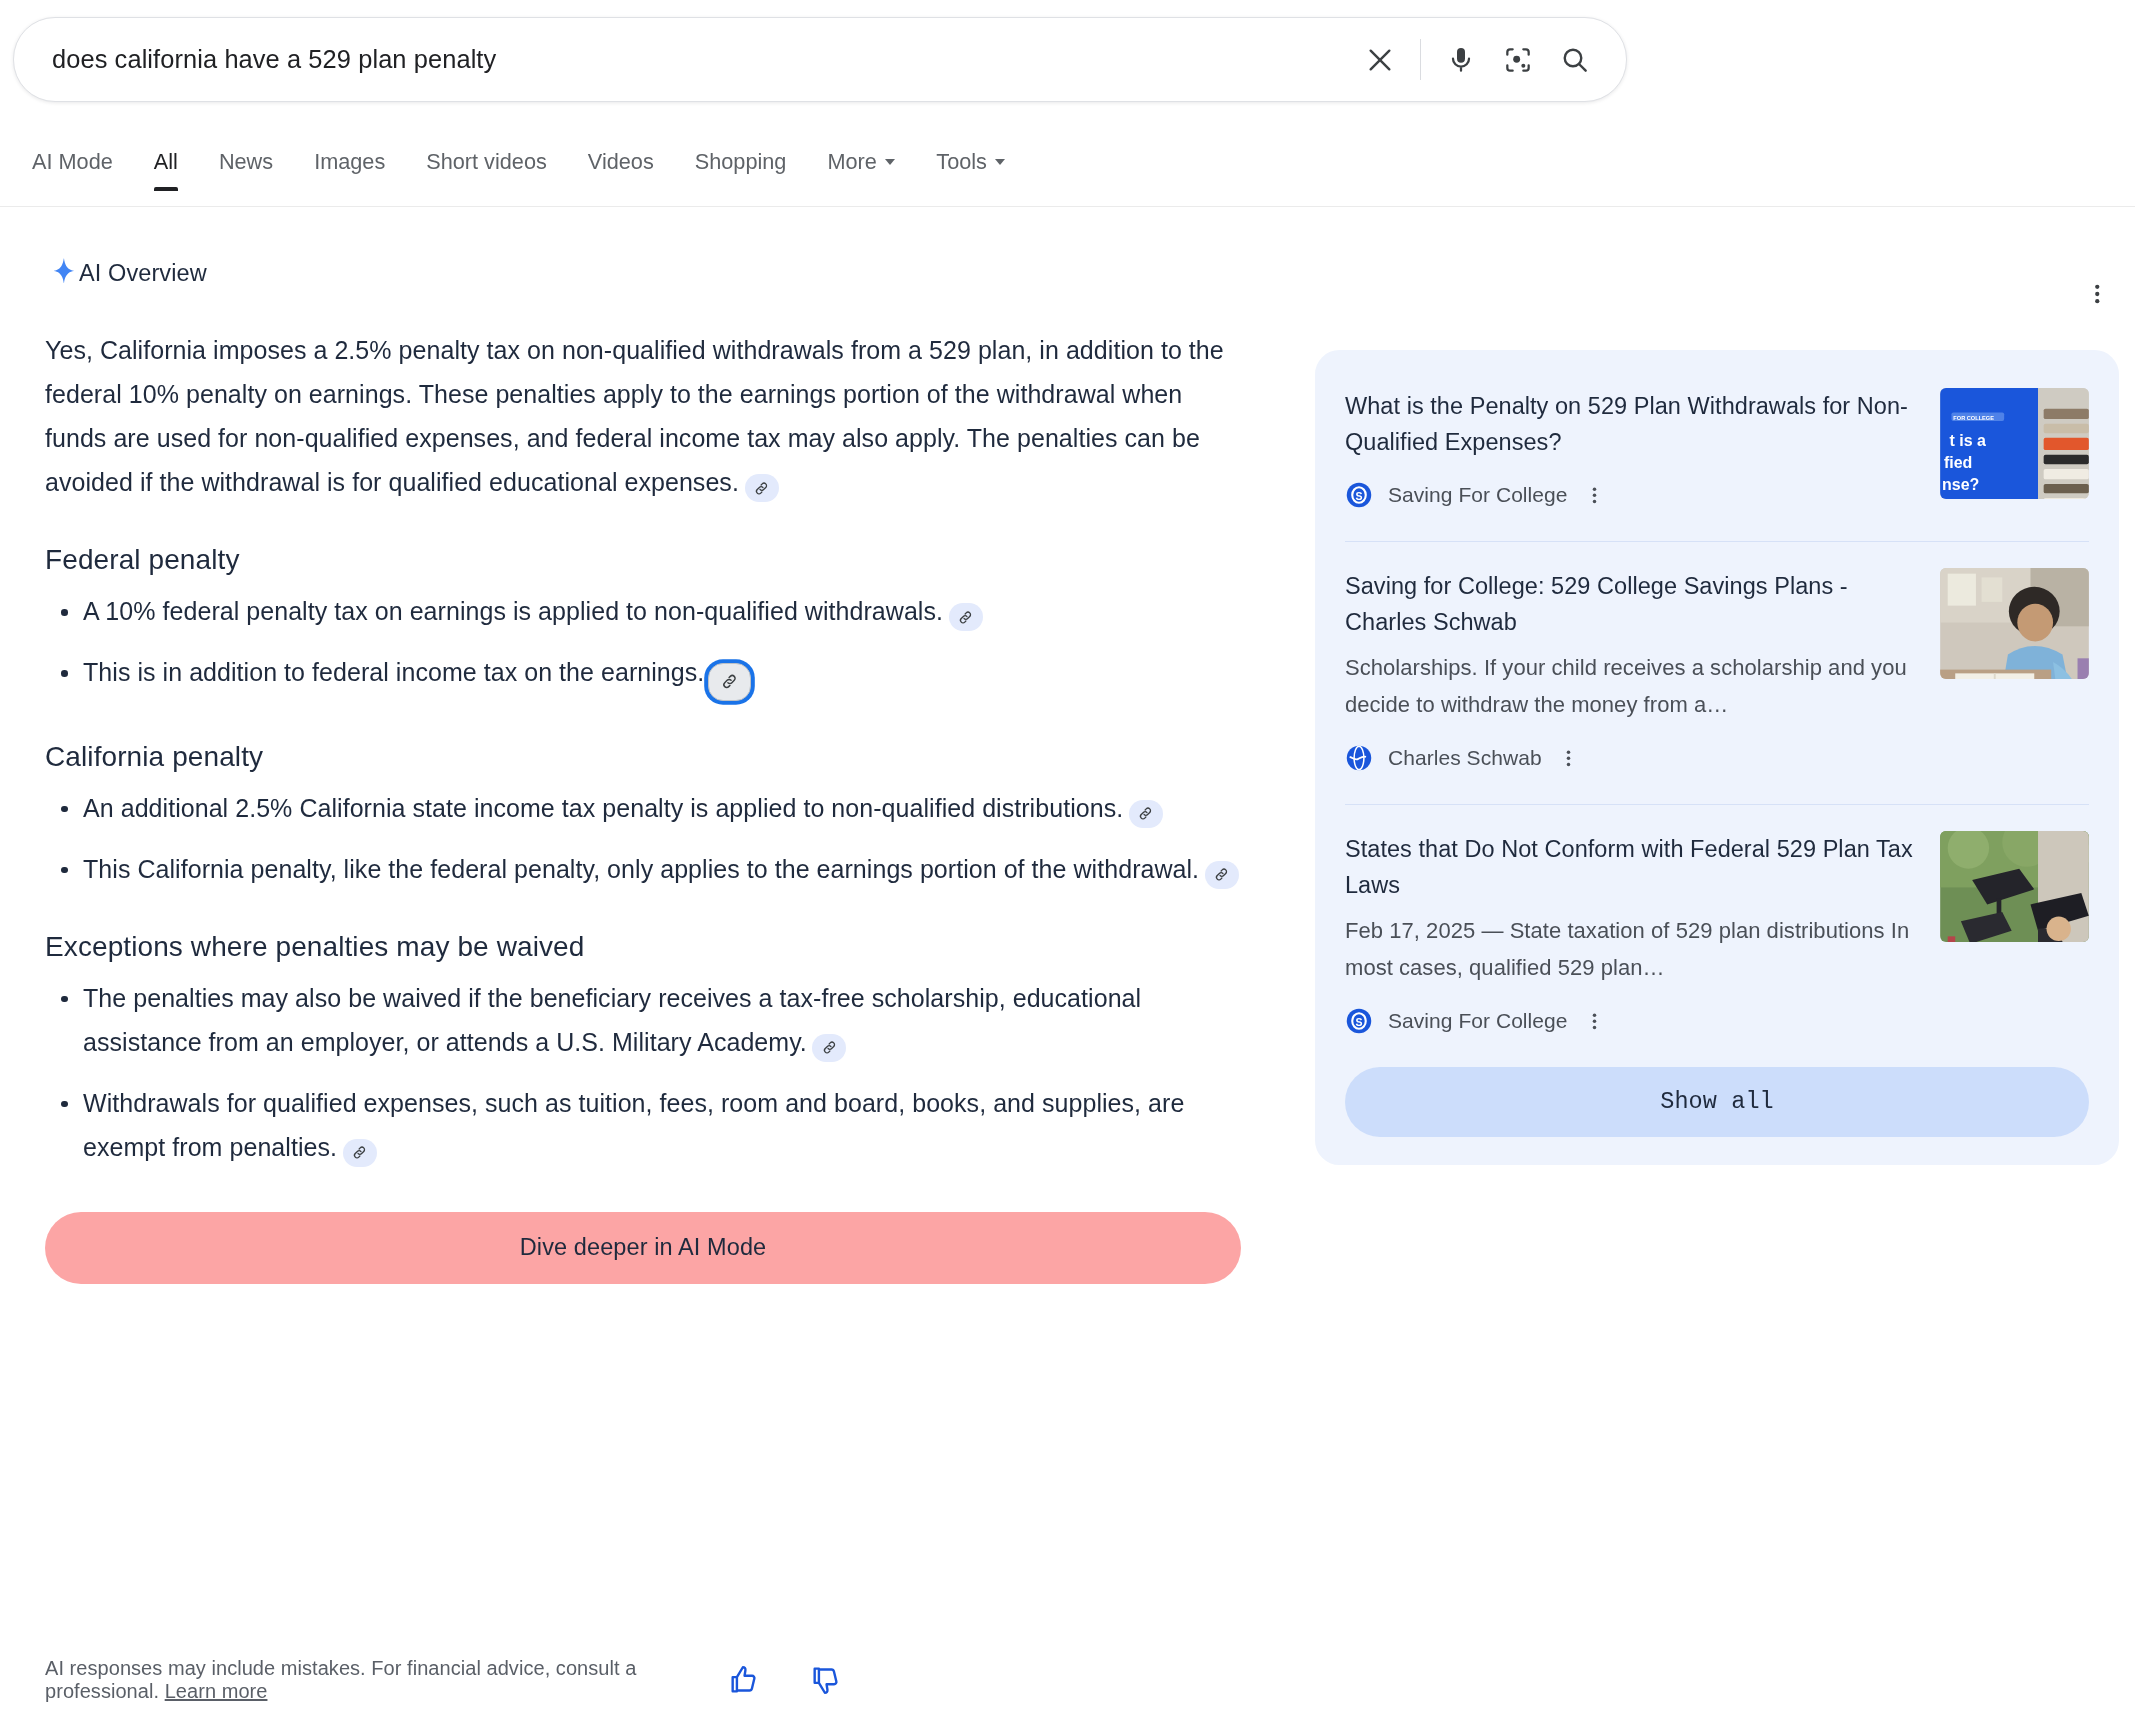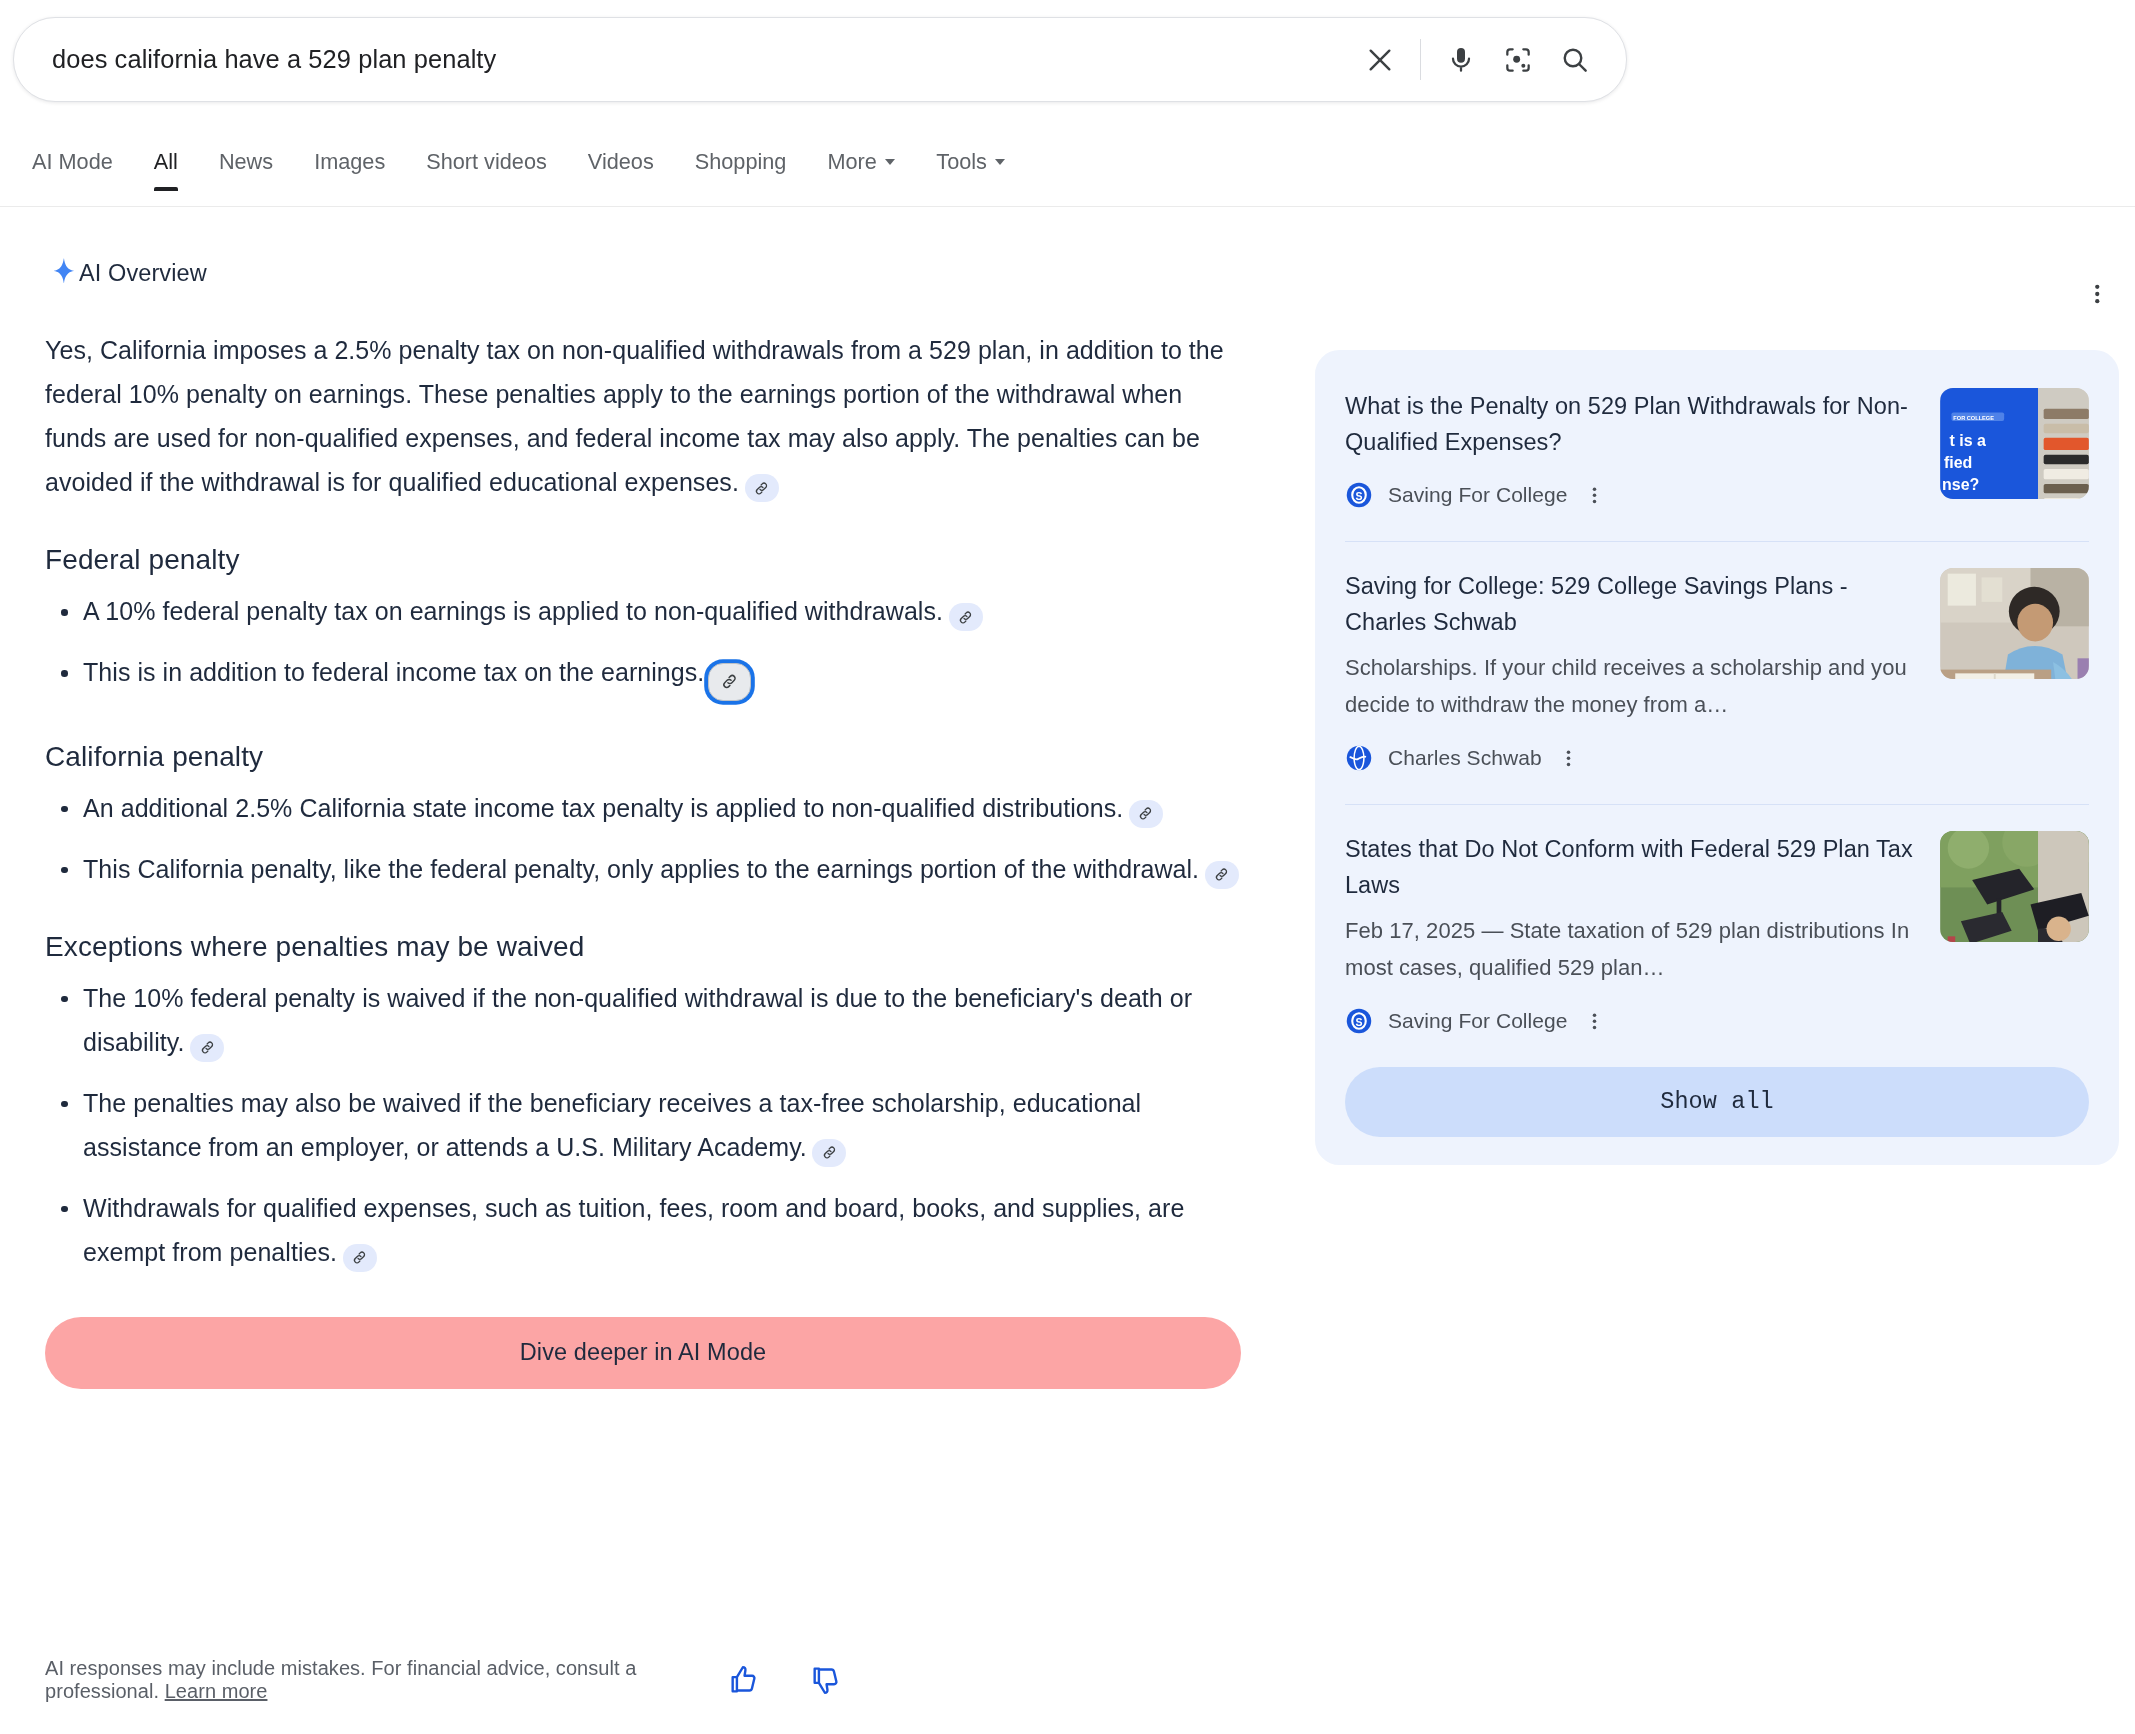--- a/index.html
+++ b/index.html
@@ -206,21 +206,21 @@
   }
   .card-src {
     display: flex; align-items: center; gap: 15px;
     margin-top: 21px;
   }
   .favicon { width: 28px; height: 28px; flex: 0 0 28px; }
   .src-name { font-size: 21px; color: #4a4f57; letter-spacing: 0.05px; }
   .kebab-sm { width: 24.5px; height: 28px; display:flex; align-items:center; justify-content:center; cursor:pointer; }
   .thumb {
     width: 149px; height: 111px;
-    border-radius: 13px;
+    border-radius: 6px;
     flex: 0 0 149px;
     overflow: hidden;
     position: relative;
   }
   .divider { height: 0.9px; background: #d6e1f7; margin: 28px 0 26px 0; }
   .showall {
     display: block;
     width: 100%; height: 70px;
     background: #ccddfb;
     border: none;
@@ -351,26 +351,20 @@
           </span></li>
         <li><span>This California penalty, like the federal penalty, only applies to the earnings portion of the withdrawal.</span><span class="cite">
             <svg width="17" height="17" viewBox="0 0 24 24" fill="none" stroke="#3c4043" stroke-width="1.9" stroke-linecap="round">
               <path d="M10 13.5a3.5 3.5 0 0 0 5 0l3-3a3.5 3.5 0 0 0-5-5l-1.5 1.5"></path>
               <path d="M14 10.5a3.5 3.5 0 0 0-5 0l-3 3a3.5 3.5 0 0 0 5 5l1.5-1.5"></path>
             </svg>
           </span></li>
       </ul>
       <h2 class="sect">Exceptions where penalties may be waived</h2>
       <ul class="blist">
-        <li><span>The 10% federal penalty is waived if the non-qualified withdrawal is due to the beneficiary's death or disability.</span><span class="cite">
-            <svg width="17" height="17" viewBox="0 0 24 24" fill="none" stroke="#3c4043" stroke-width="1.9" stroke-linecap="round">
-              <path d="M10 13.5a3.5 3.5 0 0 0 5 0l3-3a3.5 3.5 0 0 0-5-5l-1.5 1.5"></path>
-              <path d="M14 10.5a3.5 3.5 0 0 0-5 0l-3 3a3.5 3.5 0 0 0 5 5l1.5-1.5"></path>
-            </svg>
-          </span></li>
         <li><span>The penalties may also be waived if the beneficiary receives a tax-free scholarship, educational assistance from an employer, or attends a U.S. Military Academy.</span><span class="cite">
             <svg width="17" height="17" viewBox="0 0 24 24" fill="none" stroke="#3c4043" stroke-width="1.9" stroke-linecap="round">
               <path d="M10 13.5a3.5 3.5 0 0 0 5 0l3-3a3.5 3.5 0 0 0-5-5l-1.5 1.5"></path>
               <path d="M14 10.5a3.5 3.5 0 0 0-5 0l-3 3a3.5 3.5 0 0 0 5 5l1.5-1.5"></path>
             </svg>
           </span></li>
         <li><span>Withdrawals for qualified expenses, such as tuition, fees, room and board, books, and supplies, are exempt from penalties.</span><span class="cite">
             <svg width="17" height="17" viewBox="0 0 24 24" fill="none" stroke="#3c4043" stroke-width="1.9" stroke-linecap="round">
               <path d="M10 13.5a3.5 3.5 0 0 0 5 0l3-3a3.5 3.5 0 0 0-5-5l-1.5 1.5"></path>
               <path d="M14 10.5a3.5 3.5 0 0 0-5 0l-3 3a3.5 3.5 0 0 0 5 5l1.5-1.5"></path>

